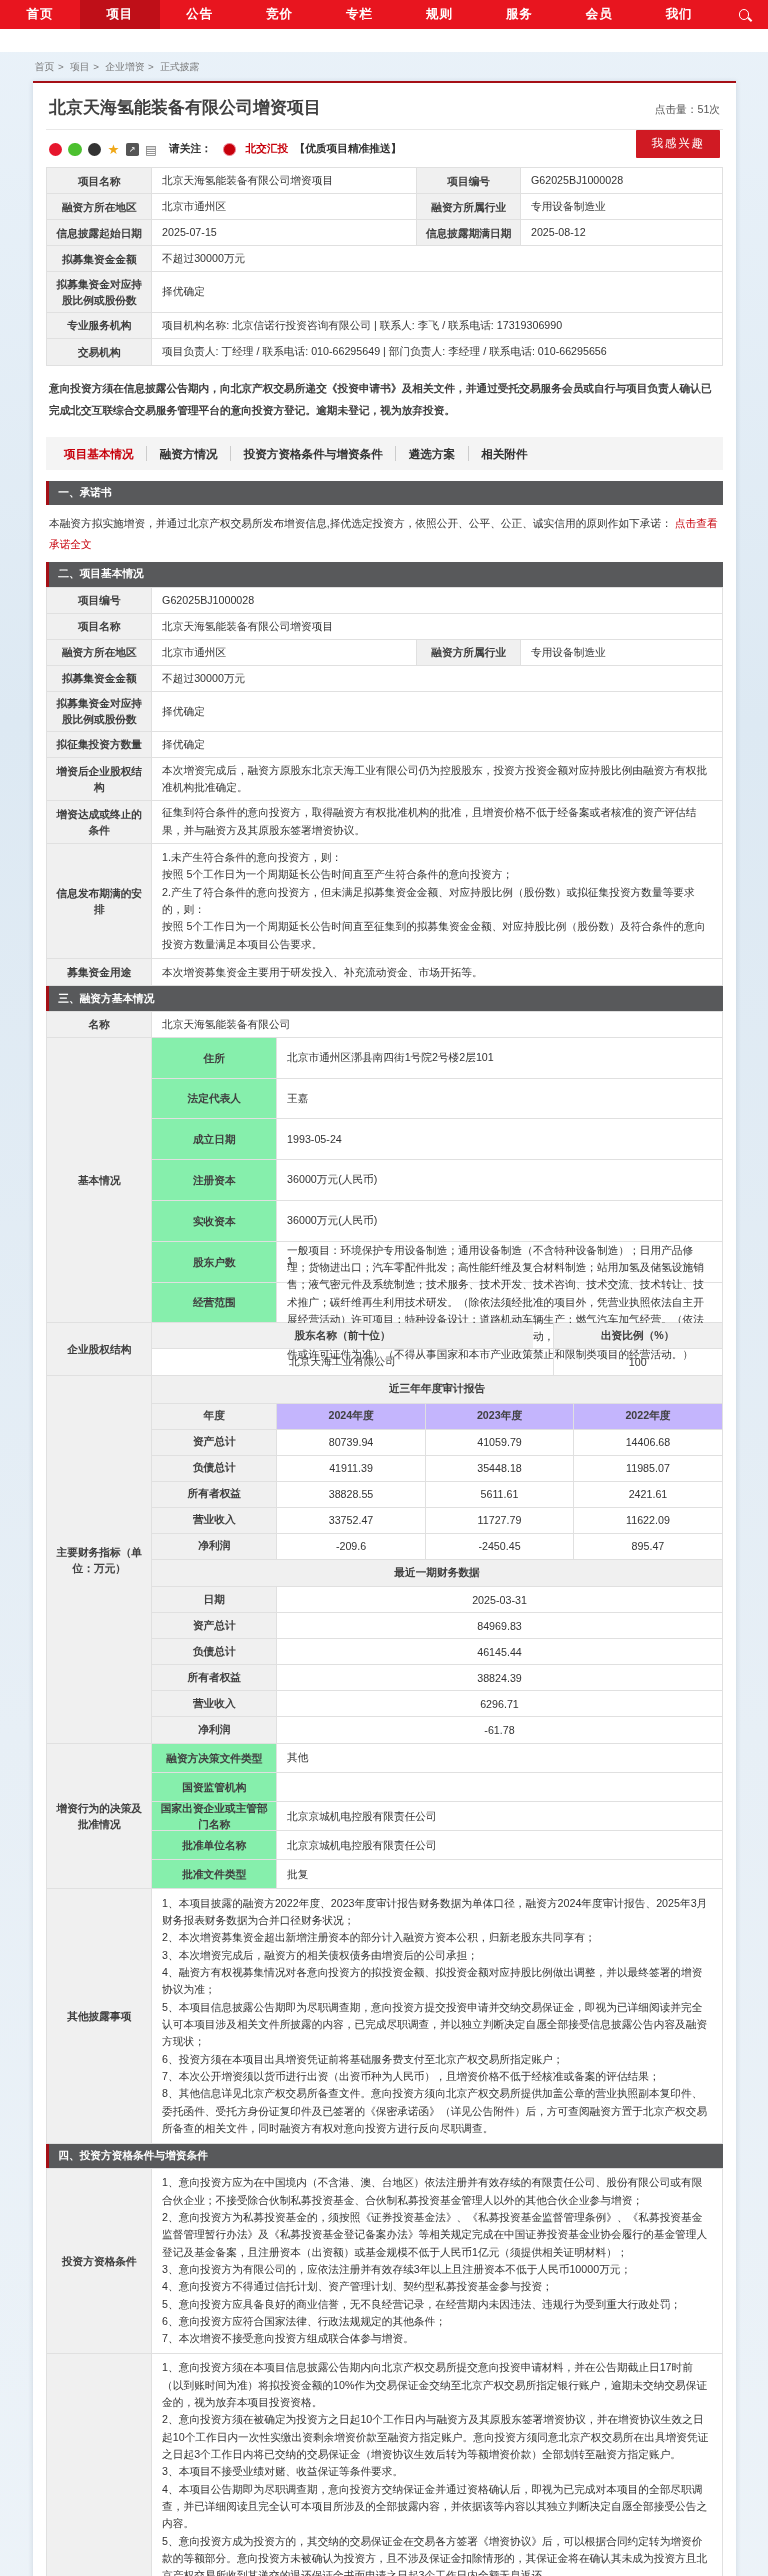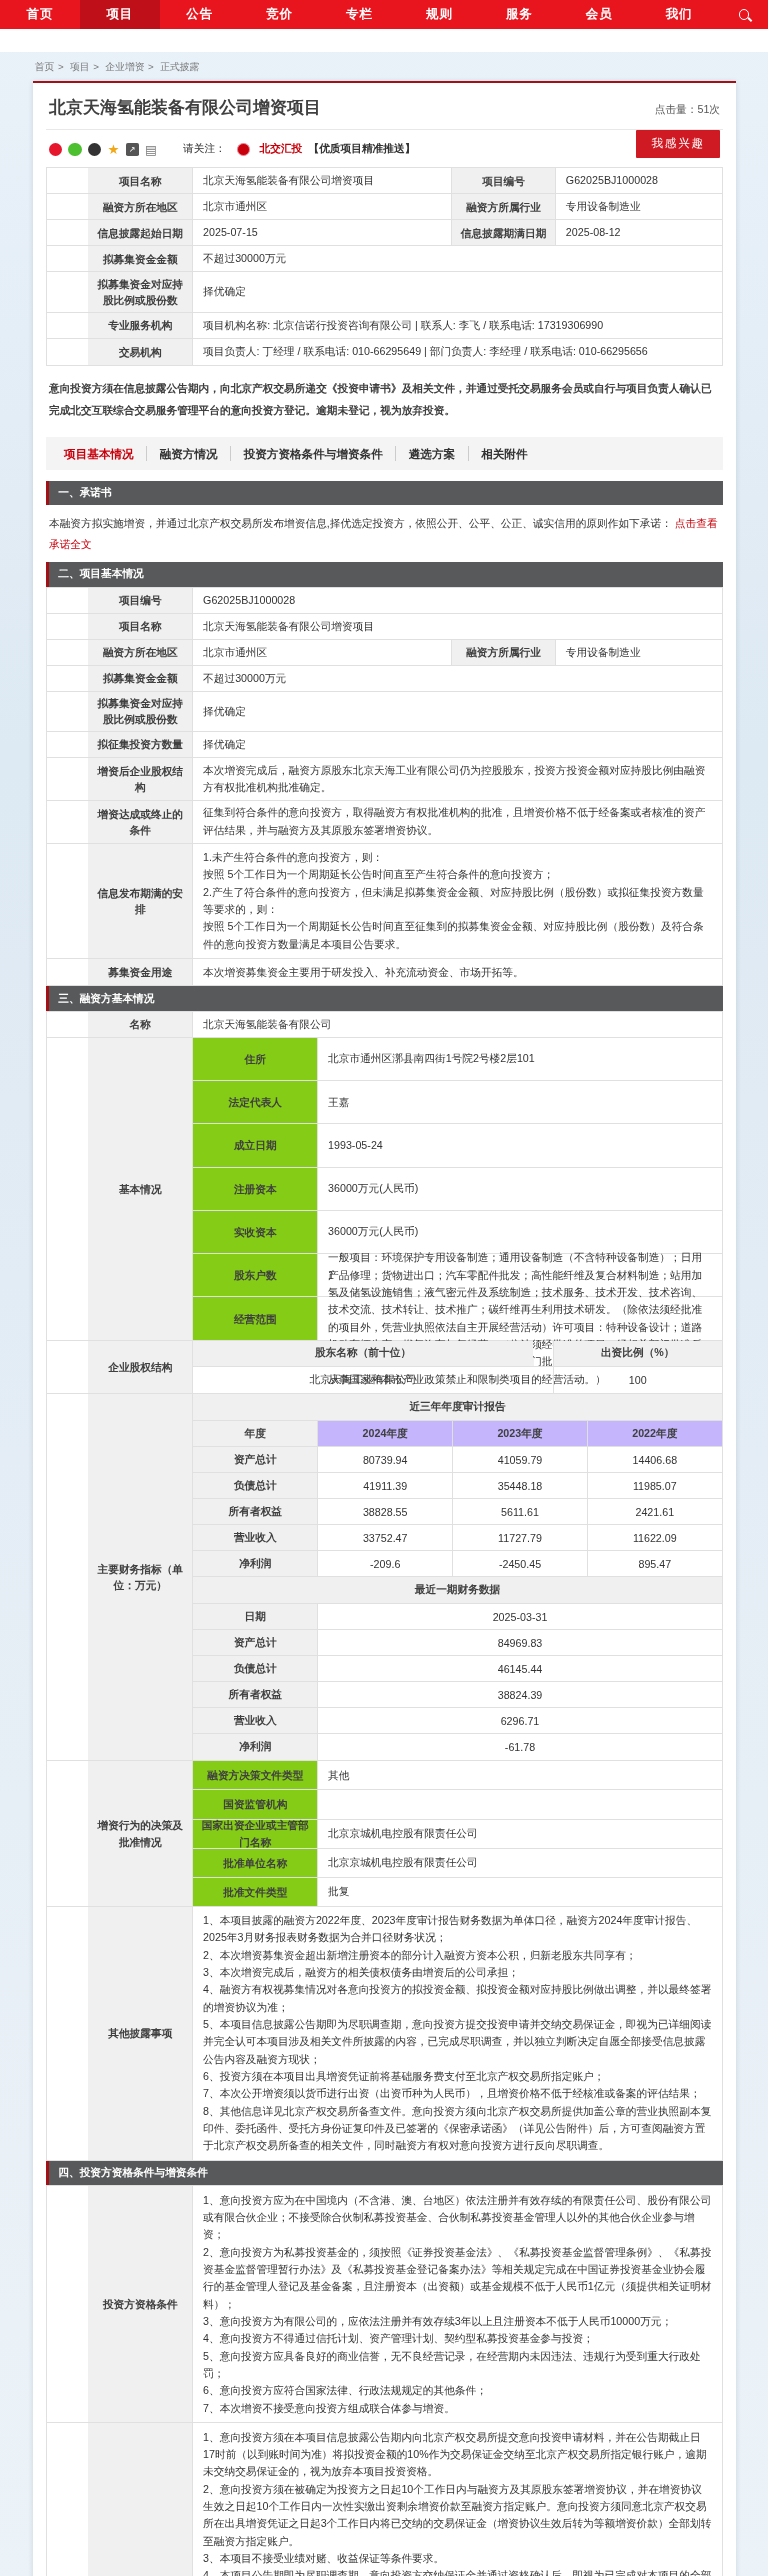--- a/index.html
+++ b/index.html
@@ -32,44 +32,44 @@
   
   .share-row { display:flex; align-items:center; gap:6.2px; padding:11.6px 2.7px 10.7px; position:relative; }
   .ic { display:inline-flex; align-items:center; justify-content:center; width:13.3px; height:13.3px;
     border-radius:50%; font-size:9.8px; cursor:pointer; }
   .ic-weibo { background:#e6162d; }
   .ic-wechat { background:#4cc02f; }
   .ic-qq { background:#333; }
   .ic-star { color:#f0a818; font-size:13.3px; width:auto; height:auto; }
   .ic-share { background:#555; color:#fff; border-radius:1.8px; font-size:8px; }
   .ic-print { color:#777; font-size:12.5px; width:auto; height:auto; }
-  .follow { margin-left:20px; color:#333; font-weight:normal; }
+  .follow { margin-left:6px; color:#333; font-weight:bold; }
   .brand-dot { width:12.5px; height:12.5px; border-radius:50%; background:#c7000b; display:inline-block;
     vertical-align:-2.7px; margin:0 3.6px 0 5.3px; border:1.8px solid #e89; }
   .brand { color:#c7000b; font-weight:bold; cursor:pointer; }
   .brand-note { color:#333; font-weight:bold; }
   .interest-btn { position:absolute; right:2.7px; top:0; background:#d01a23; color:#fff;
     padding:6.2px 15px; border-radius:1px; font-size:11.6px; letter-spacing:1.8px; cursor:pointer; border:none; }
   
   .t { border:0.9px solid #e0e0e0; }
   .tr { display:flex; border-bottom:0.9px solid #e0e0e0; min-height:26px; }
   .t .tr:last-child, .t .grp:last-child { border-bottom:none; }
   .lc { flex:0 0 105px; background:#f0f0f0; border-right:0.9px solid #e0e0e0;
     display:flex; align-items:center; justify-content:center; text-align:center;
-    padding:3.6px 4.4px; font-weight:bold; color:#404040; line-height:1.5;margin-left:41px; }
+    padding:3.6px 4.4px; font-weight:bold; color:#404040; line-height:1.5; }
   .vc { flex:1; padding:3.6px 9.8px; display:flex; align-items:center; line-height:1.62; color:#333; }
   .vc.v1 { flex:1.35; }
   .lc.mid { border-left:0.9px solid #e0e0e0; }
   .pre { white-space:pre-line; display:block; padding-top:5.3px; padding-bottom:5.3px; }
   
   .grp { display:flex; border-bottom:0.9px solid #e0e0e0; }
   .gbody { flex:1; display:flex; flex-direction:column; }
   .gr { display:flex; border-bottom:0.9px solid #e0e0e0; min-height:26px; flex:1; }
   .gbody > .gr:last-child, .gbody > .fin-row:last-child { border-bottom:none; }
-  .gl { flex:0 0 125px; background:#84cc16; border-right:0.9px solid #e0e0e0;
+  .gl { flex:0 0 125px; background:#86efac; border-right:0.9px solid #e0e0e0;
     display:flex; align-items:center; justify-content:center; text-align:center;
     padding:3.6px 4.4px; font-weight:bold; color:#404040; line-height:1.5; }
   .gv { flex:1; padding:3.6px 9.8px; display:flex; align-items:center; line-height:1.62; }
   
   .eq-row { display:flex; border-bottom:0.9px solid #e0e0e0; min-height:26px; }
   .eq-c1 { flex:1; display:flex; align-items:center; justify-content:center; padding:3.6px; text-align:center; }
   .eq-c2 { flex:0 0 169px; border-left:0.9px solid #e0e0e0; display:flex; align-items:center; justify-content:center; padding:3.6px;margin-left:20px; }
   .eq-head .eq-c1, .eq-head .eq-c2 { background:#f0f0f0; font-weight:bold; color:#404040; }
   
   .fin-title { background:#f0f0f0; text-align:center; font-weight:bold; color:#404040;

